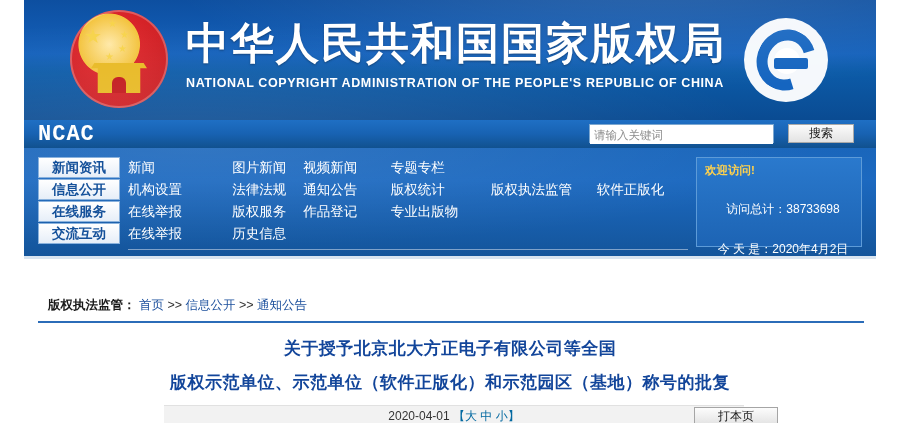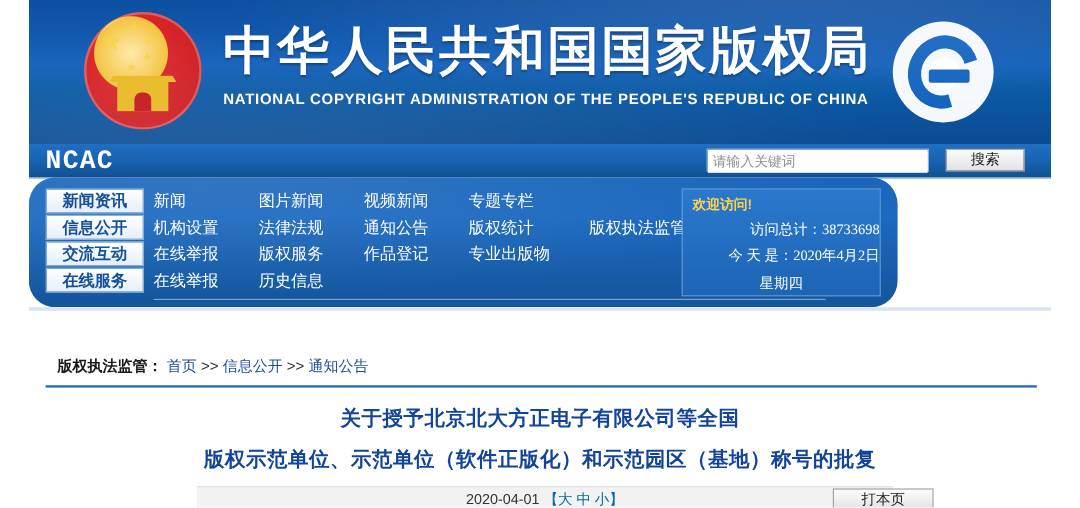--- a/index.html
+++ b/index.html
@@ -210,24 +210,23 @@
     text-align: center;
     line-height: 17px;
     cursor: pointer;
   }
 
   
   .menu-wrap {
     position: absolute;
     left: 24px;
     top: 148px;
-    width: 724px;
+    width: 852px;
     height: 108px;
     background: linear-gradient(to bottom, #1a66bb 0%, #1c69c0 30%, #14559b 100%);
-    border-radius: 22px;
   }
   .menu-wrap::before {
     content: "";
     position: absolute;
     left: 0; right: 0; top: 0; height: 100%;
     background: radial-gradient(ellipse at 20% 0%, rgba(255,255,255,0.10), rgba(255,255,255,0) 65%);
   }
   .chan-col {
     position: absolute;
     left: 14px;
@@ -258,21 +257,21 @@
     height: 22px;
     align-items: center;
   }
   .menu-row .cell {
     color: #ffffff;
     font-size: 13.5px;
     cursor: pointer;
     white-space: nowrap;
   }
   .c1 { width: 96px; }
-  .c2 { width: 96px; }
+  .c2 { width: 96px; text-align: center; }
   .c3 { width: 96px; }
   .c4 { width: 110px; }
   .c5 { width: 116px; }
   .c6 { width: 100px; }
   .menu-sep {
     position: absolute;
     left: 104px;
     top: 101px;
     width: 560px;
     height: 1px;
@@ -295,24 +294,23 @@
   .info-welcome {
     color: #ffd24d;
     font-size: 11.5px;
     font-weight: bold;
     text-align: left;
     padding-left: 8px;
   }
   .info-line {
     color: #ffffff;
     font-size: 12px;
-    text-align: right;
+    text-align: center;
     padding-left: 8px;
-    margin-top: 5px;
-    font-family: Liberation Serif, serif;
+    margin-top: 23px;
   }
   .info-center {
     color: #ffffff;
     font-size: 12px;
     margin-top: 6px;
   }
 
   
   .content {
     position: absolute;
@@ -435,22 +433,22 @@
       <input type="text" placeholder="请输入关键词" style="">
     </div>
     <div class="search-btn">搜索</div>
   </div>
 
   <div class="menu-wrap">
 
     <div class="chan-col">
       <div class="chan-item">新闻资讯</div>
       <div class="chan-item">信息公开</div>
+      <div class="chan-item">在线服务</div>
       <div class="chan-item">交流互动</div>
-      <div class="chan-item">在线服务</div>
     </div>
 
     <div class="cols">
       <div class="menu-row">
         <div class="cell c1">新闻</div>
         <div class="cell c2">图片新闻</div>
         <div class="cell c3">视频新闻</div>
         <div class="cell c4">专题专栏</div>
         <div class="cell c5"></div>
         <div class="cell c6"></div>

